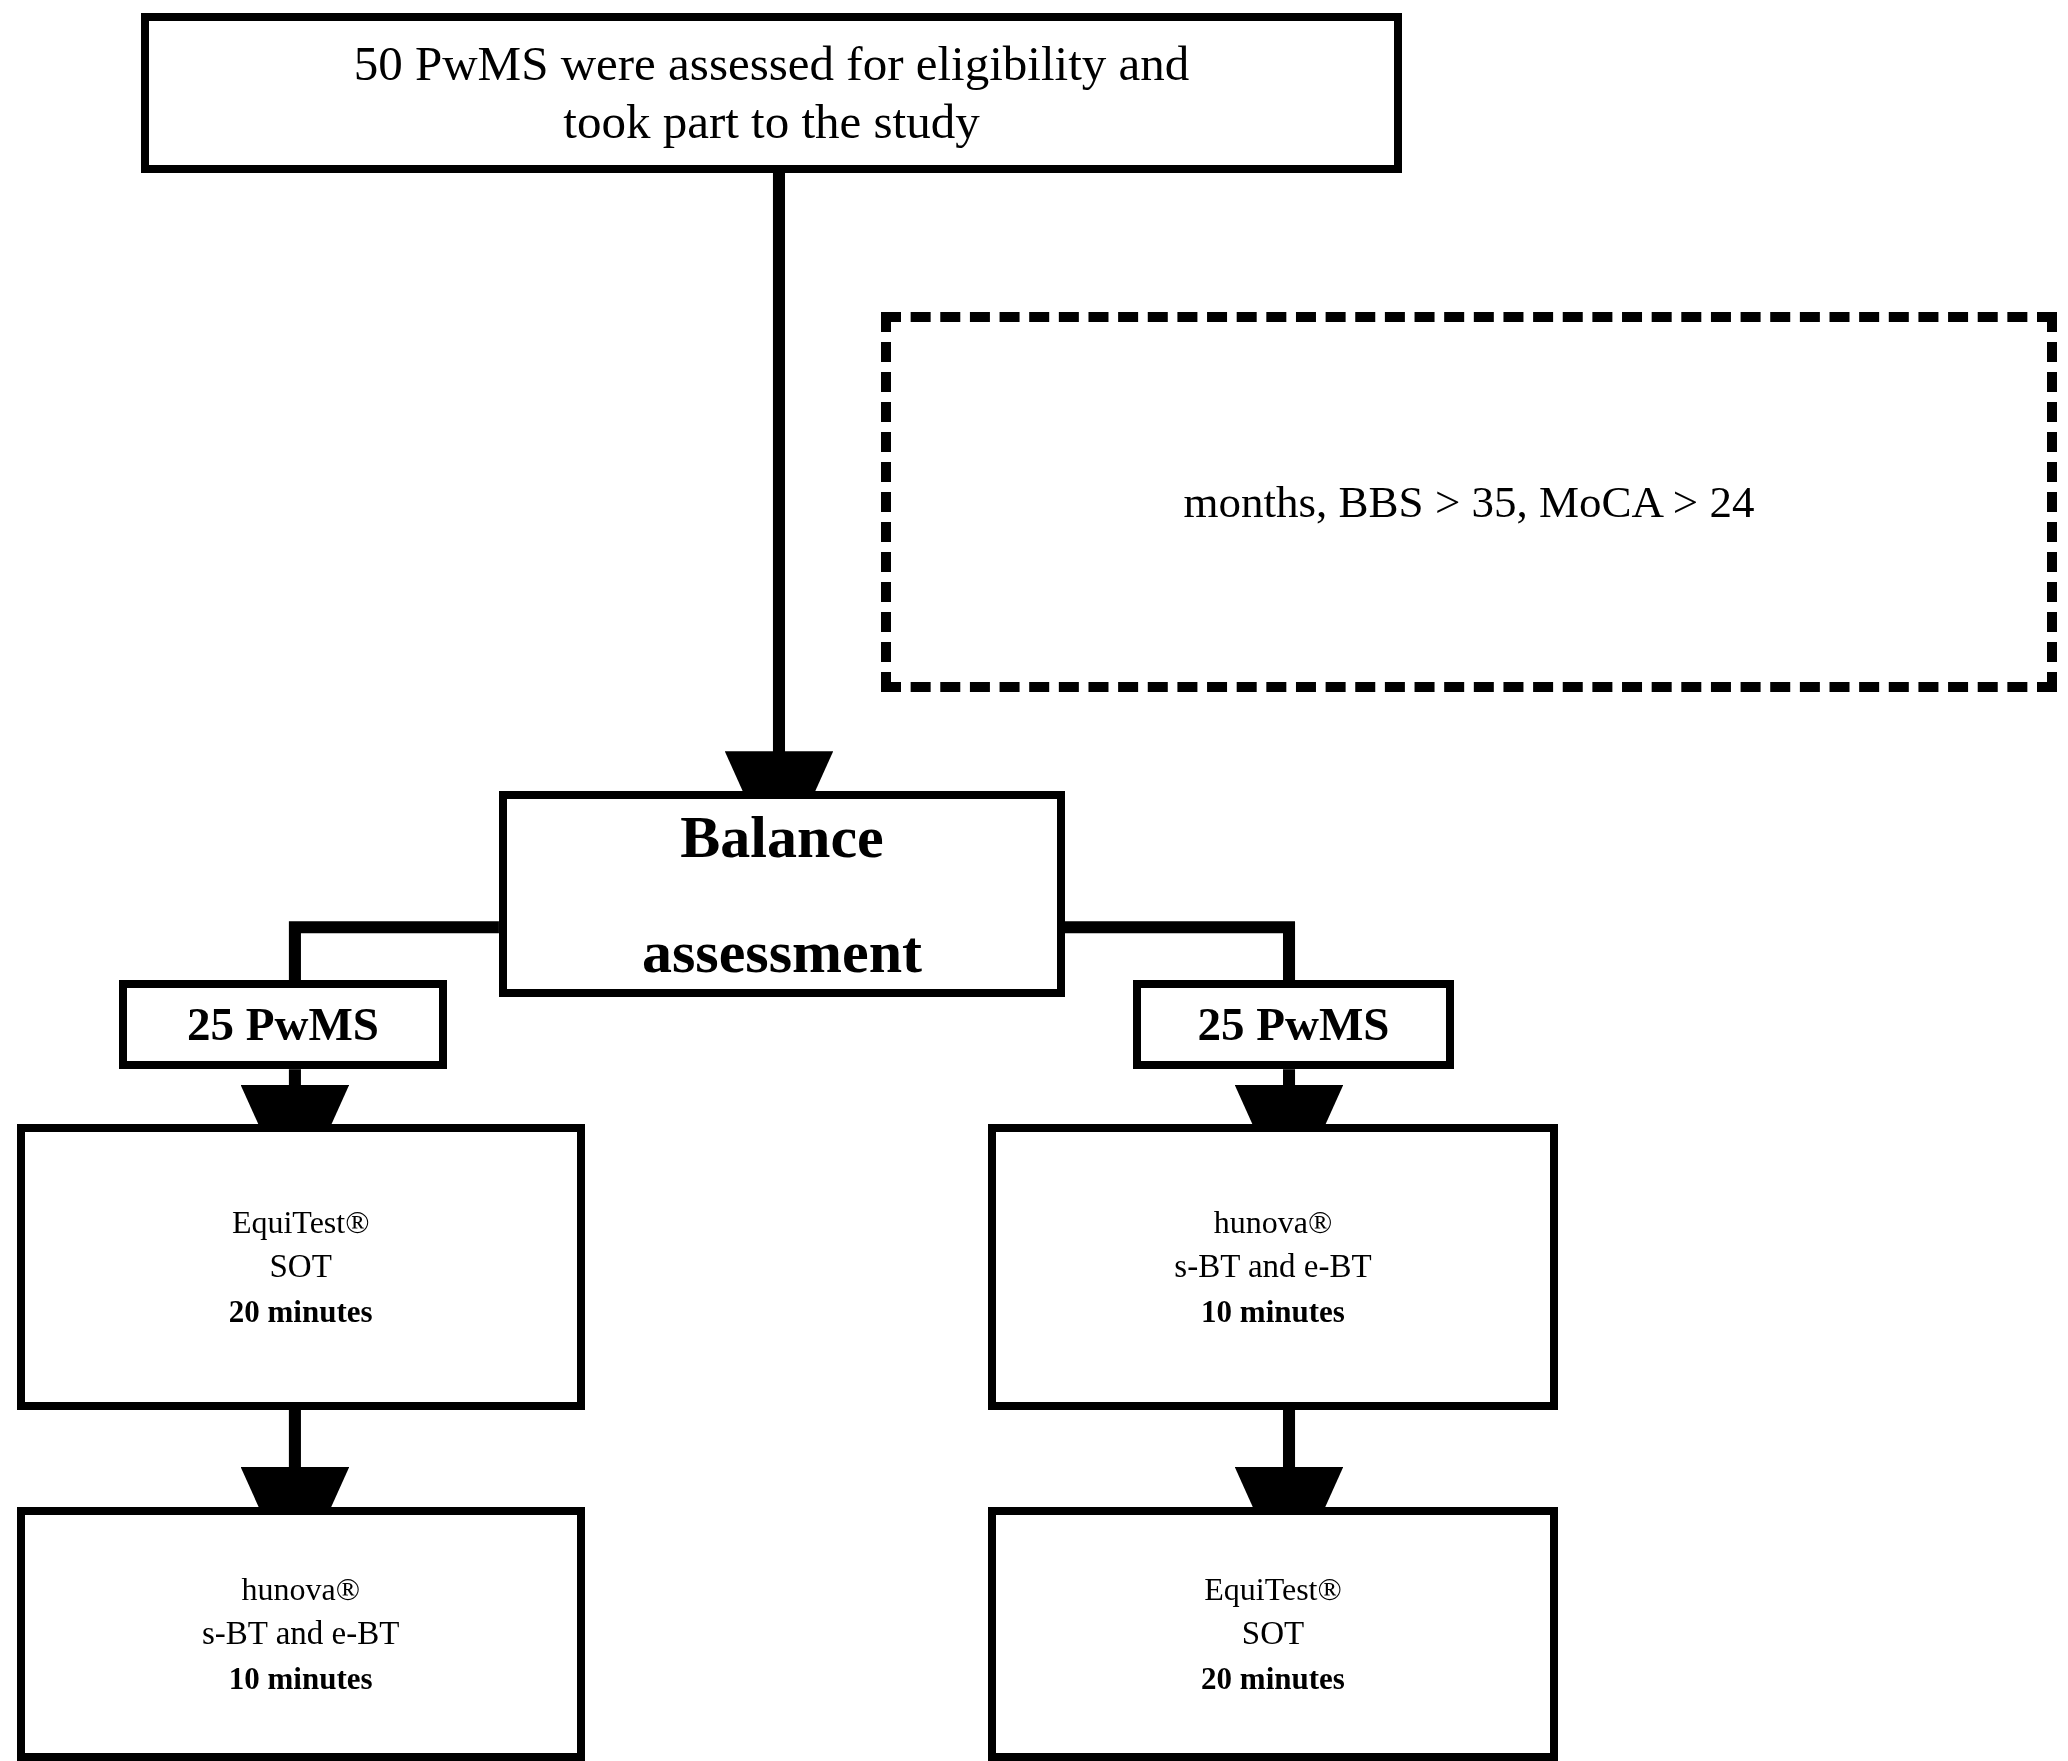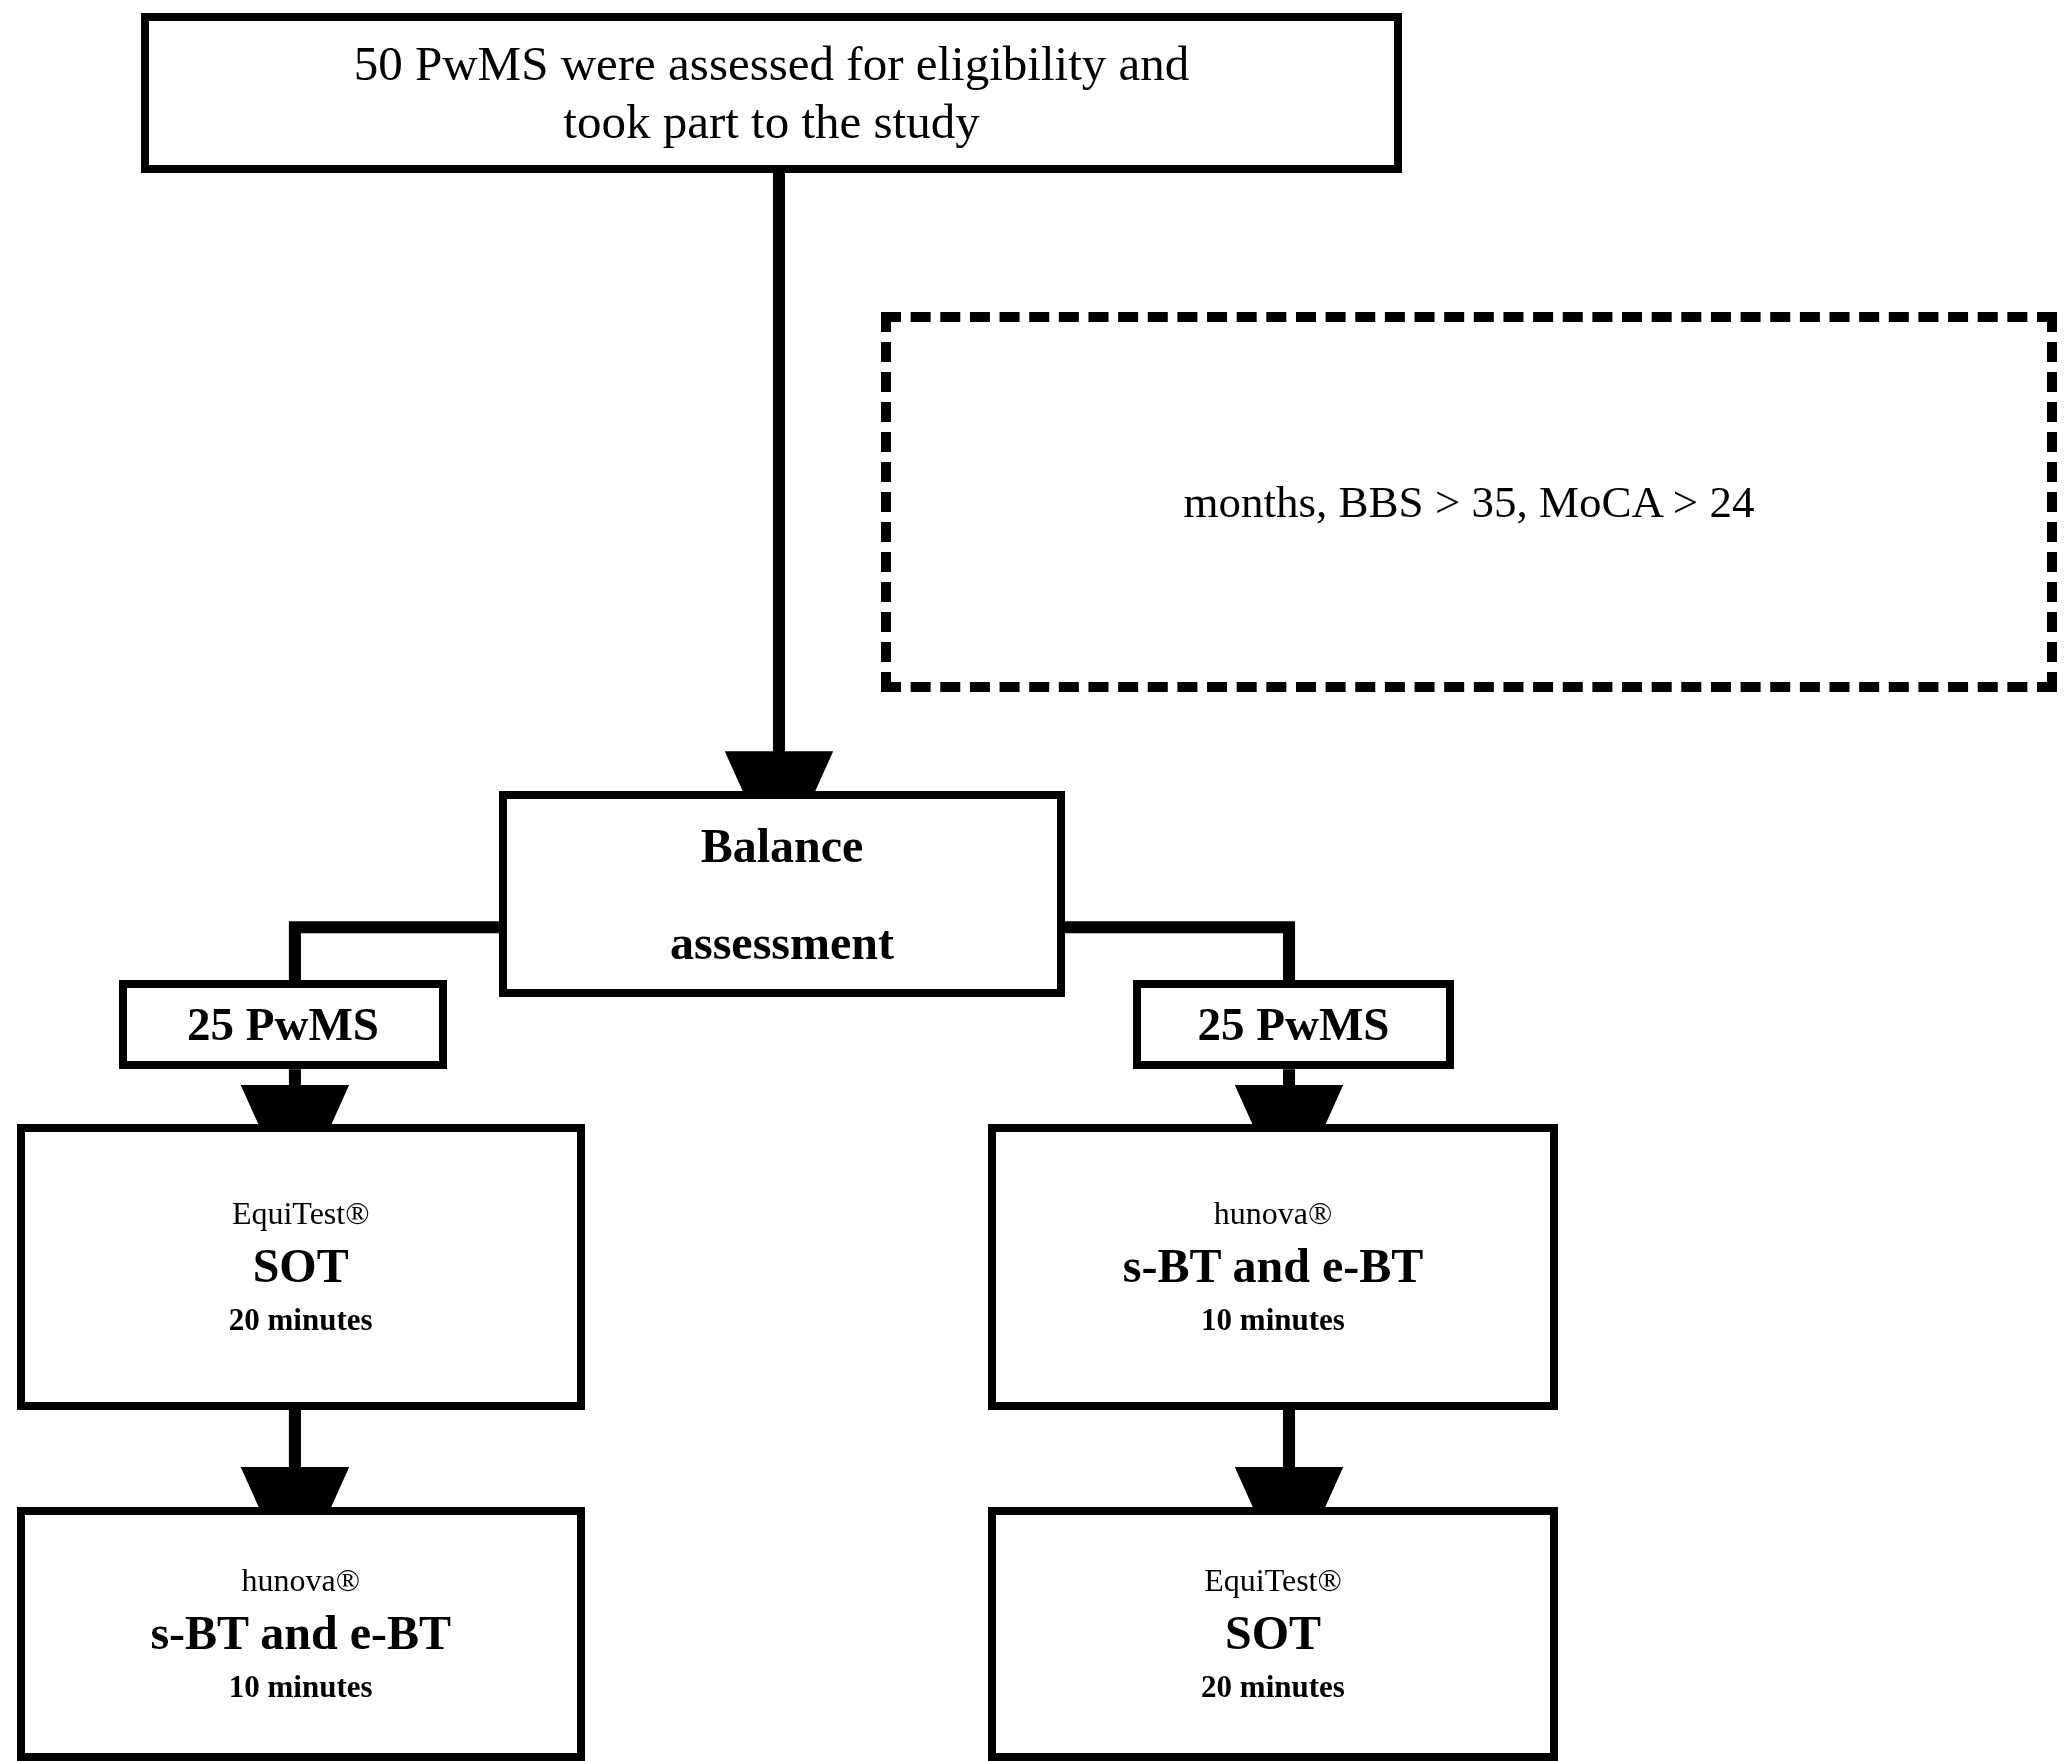--- a/index.html
+++ b/index.html
@@ -57,21 +57,21 @@
   }
   #node-criteria {
     left: 881px; top: 312px; width: 1176px; height: 380px;
     font-size: 45px;
     padding: 0 24px;
     line-height: 1.26;
   }
   #node-balance {
     left: 499px; top: 791px; width: 566px; height: 206px;
     font-weight: bold;
-    font-size: 48px;
+    font-size: 60px;
     line-height: 1.5;
     gap: 25px;
   }
   #node-group-left {
     left: 119px; top: 980px; width: 328px; height: 89px;
     font-weight: bold;
     font-size: 47px;
     z-index: 5;
   }
   #node-group-right {
@@ -92,22 +92,22 @@
   #node-right-second {
     left: 988px; top: 1507px; width: 570px; height: 254px;
   }
 
   .device-name {
     font-weight: normal;
     font-size: 32px;
     margin-bottom: 5.6px;
   }
   .device-test {
-    font-weight: bold;
-    font-size: 48px;
+    font-weight: normal;
+    font-size: 33px;
     margin-bottom: 7.4px;
   }
   .device-duration {
     font-weight: bold;
     font-size: 31px;
   }
 </style>
 </head>
 <body>
 

